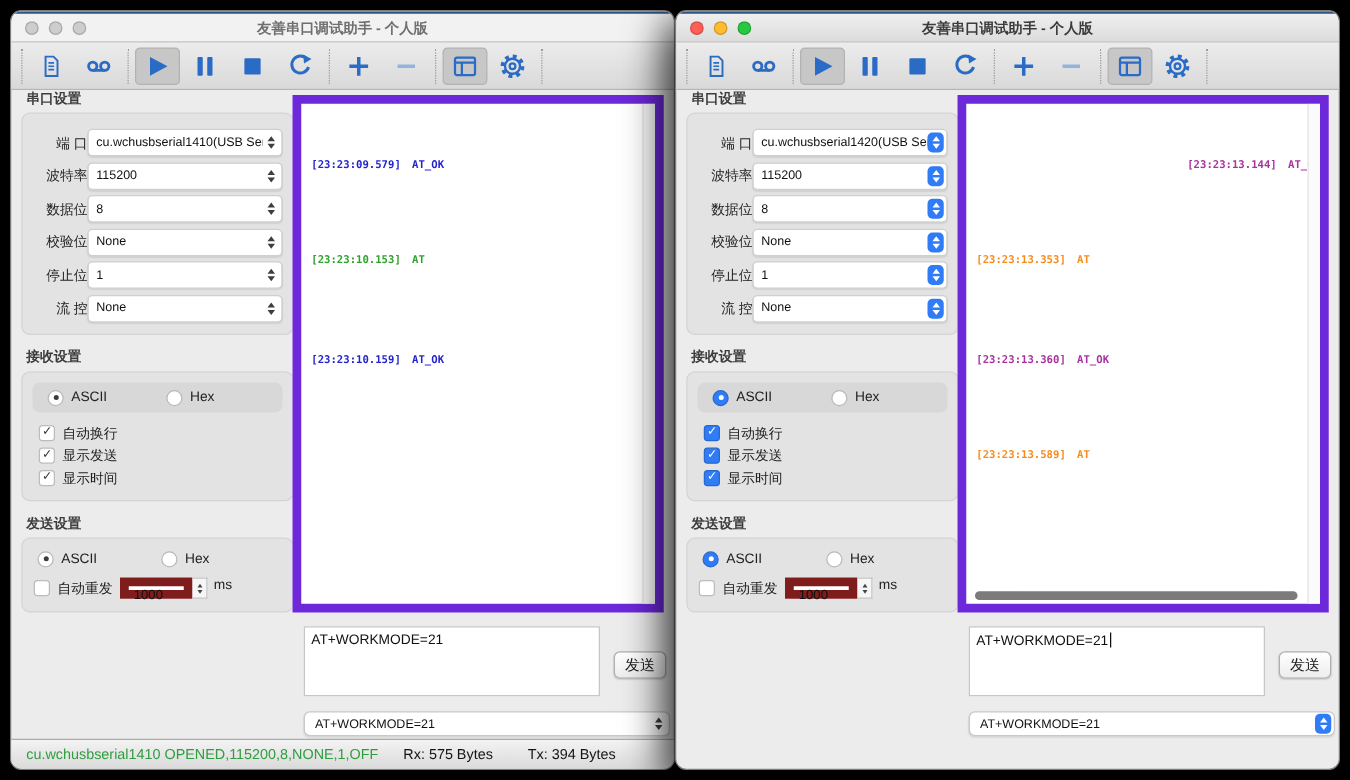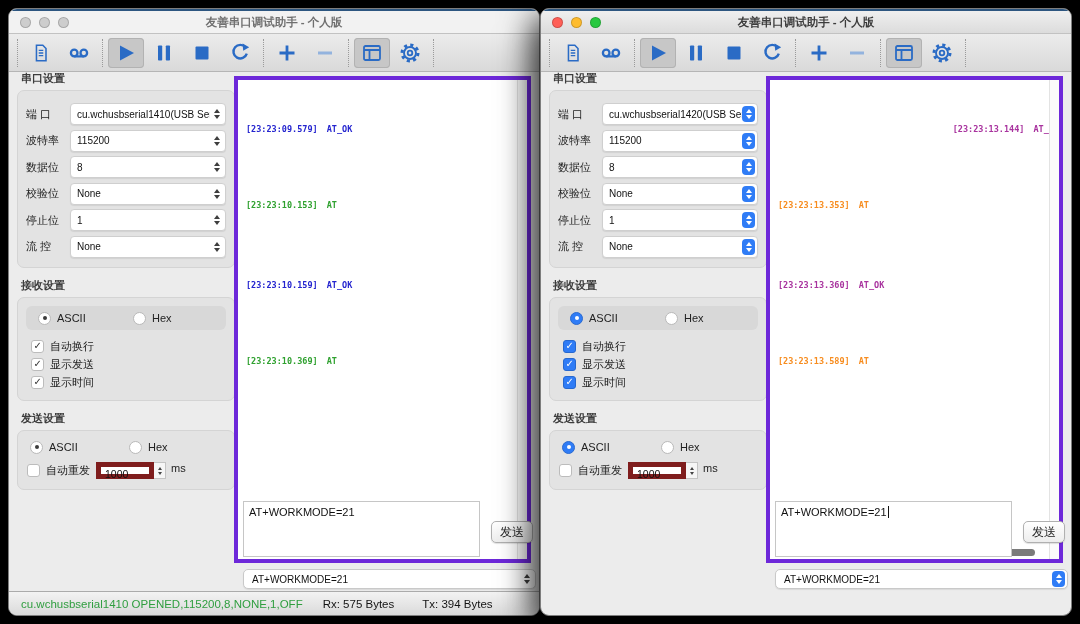--- a/index.html
+++ b/index.html
@@ -30,21 +30,21 @@
   .tbtn{width:36px;height:30px;display:flex;align-items:center;justify-content:center;
         background:transparent;border:none;padding:0;margin:0 1px;border-radius:4px;}
   .tbtn.pressed{background:#c7c7c7;box-shadow:inset 0 0 0 1px #b2b2b2;}
 
   
   .settings{position:absolute;left:8px;top:62px;width:218px;}
   .sec-label{font-size:11px;font-weight:700;color:#3d3d3d;margin:0 0 4px 4px;}
   .groupbox{background:#e3e3e3;border:1px solid #d4d4d4;border-radius:7px;box-sizing:border-box;}
   .serial-rows{height:178px;padding:13px 8px 0 8px;margin-bottom:10px;}
   .srow{display:flex;align-items:center;height:20px;margin-bottom:6.5px;}
-  .slabel{width:44px;font-size:11px;color:#222;flex:none;}
+  .slabel{width:44px;font-size:11px;color:#222;flex:none;text-align:right;}
   .sselect{flex:1;height:20px;background:#fff;border:1px solid #cfcfcf;border-radius:4px;
            display:flex;align-items:center;box-shadow:0 1px 1px rgba(0,0,0,.08);overflow:hidden;}
   .sval{flex:1;font-size:10px;color:#111;padding-left:6px;white-space:nowrap;overflow:hidden;}
   .stepper{width:13px;height:16px;border-radius:4px;margin-right:2px;flex:none;
            display:flex;flex-direction:column;align-items:center;justify-content:center;}
   .active .stepper{background:var(--accent);color:#fff;}
   .inactive .stepper{background:transparent;color:#3e3e3e;}
   .tri-up{width:0;height:0;border-left:3px solid transparent;border-right:3px solid transparent;
           border-bottom:4px solid currentColor;margin-bottom:2px;}
   .tri-dn{width:0;height:0;border-left:3px solid transparent;border-right:3px solid transparent;
@@ -66,32 +66,32 @@
             box-sizing:border-box;margin-right:6px;position:relative;flex:none;
             font-family:"DejaVu Sans",sans-serif;}
   .checkbox.checked::after{content:"✓";position:absolute;left:1.5px;top:-1px;font-size:10px;font-weight:700;}
   .active .checkbox.checked{background:var(--accent);border-color:#2668cf;}
   .active .checkbox.checked::after{color:#fff;}
   .inactive .checkbox.checked::after{color:#333;}
   .send-group{padding:7px 8px;}
   .radio-pair{display:flex;align-items:center;height:18px;padding-left:4px;margin-bottom:6px;}
   .radio-pair .radio-row:first-child{width:99px;}
   .resend-row{display:flex;align-items:flex-start;height:20px;padding-left:1px;}
-  .num-input{width:58px;height:17px;background:#fff;border:5px solid #7f1d1d;box-sizing:border-box;
+  .num-input{width:58px;height:17px;background:#fff;border:7px solid #7f1d1d;box-sizing:border-box;
              font-size:10.5px;color:#111;padding:1px 0 0 4px;margin-left:6px;}
   .mini-stepper{width:12px;height:17px;background:#f6f6f6;border:1px solid #c4c4c4;border-left:none;
                 display:flex;flex-direction:column;align-items:center;justify-content:center;color:#444;
                 box-sizing:border-box;}
   .mini-stepper .tri-up{border-left-width:2.5px;border-right-width:2.5px;border-bottom-width:3px;margin-bottom:2px;}
   .mini-stepper .tri-dn{border-left-width:2.5px;border-right-width:2.5px;border-top-width:3px;}
   .unit{font-size:11px;color:#222;margin-left:5px;}
 
   
-  .terminal{position:absolute;left:225px;top:67px;width:297px;height:487px;background:#fff;
-            border:4px solid #6d28d9;box-sizing:border-box;overflow:hidden;}
+  .terminal{position:absolute;left:225px;top:67px;width:297px;height:414px;background:#fff;
+            border:7px solid #6d28d9;box-sizing:border-box;overflow:hidden;}
   .term-body{padding:7px 0 0 8px;white-space:pre;}
   .tline{font-family:"DejaVu Sans Mono",monospace;font-weight:700;font-size:8.5px;line-height:12.5px;}
   .tmsg{margin-left:9px;}.gap1{margin-bottom:9px}.gap2{margin-bottom:14px}
   .term-vtrack{position:absolute;right:0;top:0;bottom:0;width:9px;background:#fbfbfb;border-left:1px solid #e3e3e3;}
   .hthumb{display:none;position:absolute;left:7px;bottom:3px;height:7px;width:258px;border-radius:4px;background:#7b7b7b;}
   .has-hscroll .hthumb{display:block;}
 
   
   .composer-input{position:absolute;left:234px;top:492px;width:237px;height:56px;background:#fff;
                   border:1px solid #c6c6c6;box-sizing:border-box;font-size:11px;color:#111;
@@ -323,21 +323,20 @@
   </div>
 
   <div class="terminal">
     <div class="term-body">
   <div class="tline gap1" style="color: rgb(36, 36, 207);"><span class="ttime">[23:23:09.579]</span><span class="tmsg">AT_OK</span></div>
 
   <div class="tline gap2" style="color: rgb(47, 161, 47);"><span class="ttime">[23:23:10.153]</span><span class="tmsg">AT</span></div>
 
   <div class="tline gap1" style="color: rgb(36, 36, 207);"><span class="ttime">[23:23:10.159]</span><span class="tmsg">AT_OK</span></div>
 
-  <div class="tline gap2" style="color: rgb(47, 161, 47);"><span class="ttime">[23:23:10.369]</span><span class="tmsg">AT</span></div>
 
 
   
 
   
 
   
 
   
 

